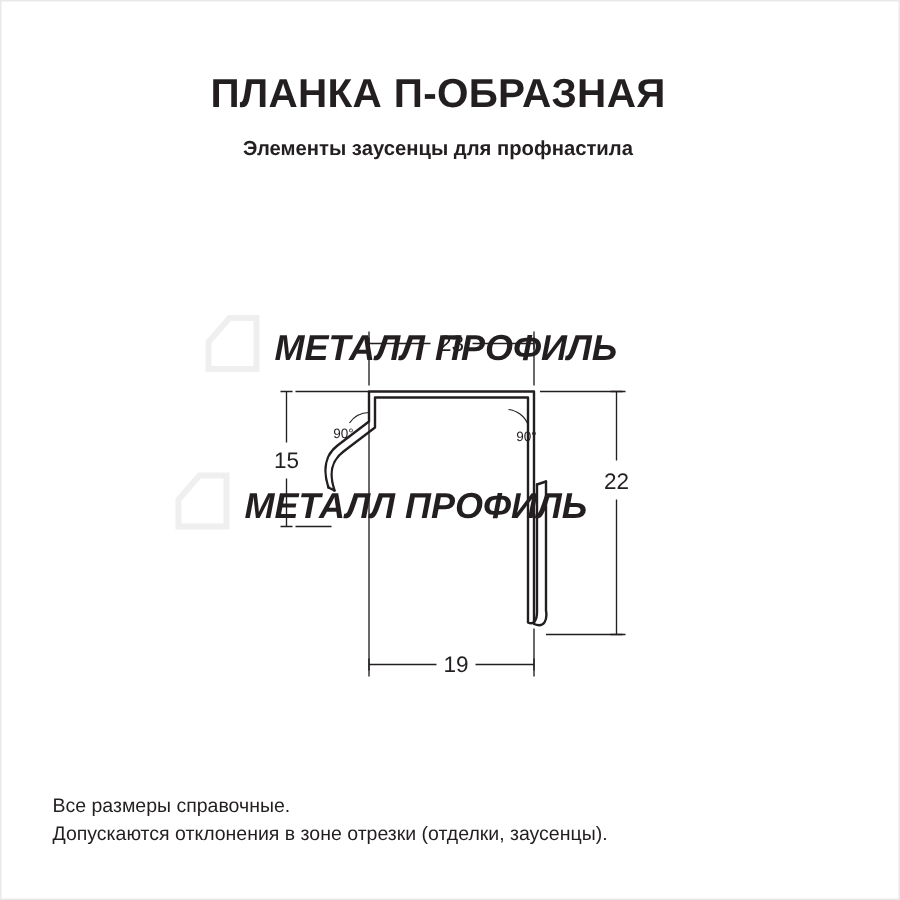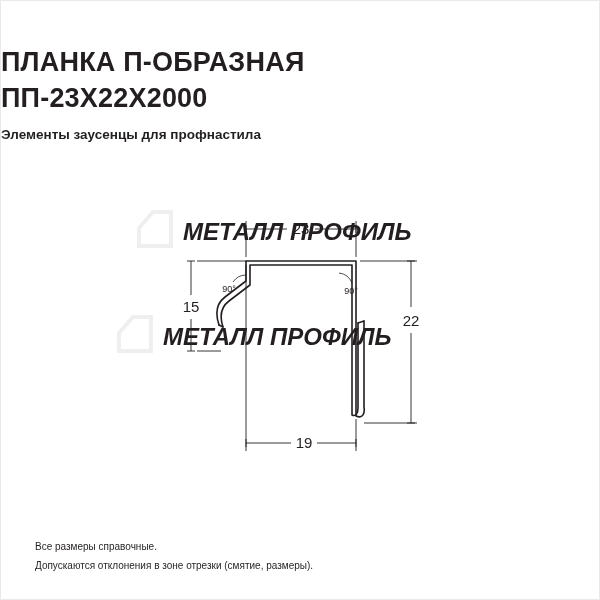--- a/index.html
+++ b/index.html
@@ -19,20 +19,21 @@
     position: absolute;
     inset: 0;
     border: 1px solid #e9e9e9;
     box-sizing: border-box;
   }
   .header {
     position: absolute;
     top: 44px;
     left: 0;
     right: 16px;
+    text-align: center;
   }
   .title-1 {
     font-size: 27px;
     font-weight: bold;
     letter-spacing: 0.2px;
     line-height: 34px;
   }
   .title-2 {
     font-size: 27px;
     font-weight: bold;
@@ -49,42 +50,41 @@
   .drawing-area {
     position: absolute;
     top: 160px;
     left: 0;
     width: 584px;
     height: 340px;
   }
   .footer {
     position: absolute;
     left: 34px;
-    bottom: 24px;
-    font-size: 10px;
+    bottom: 34px;
+    font-size: 13px;
     line-height: 19px;
     color: #231f20;
   }
   .footer div { white-space: nowrap; }
   svg { display: block; }
   text {
     font-family: "Liberation Sans", sans-serif;
     fill: #231f20;
   }
   .dim-label { font-size: 15px; }
   .ang-label { font-size: 9px; }
 </style>
 </head>
 <body>
 
 <div class="page">
 
   <div class="header">
     <div class="title-1">ПЛАНКА П-ОБРАЗНАЯ</div>
-    <div class="title-2">ПП-23Х22Х2000</div>
     <div class="subtitle">Элементы заусенцы для профнастила</div>
   </div>
 
   <div class="drawing-area">
 
     <svg width="600" height="340" viewBox="0 0 600 340">
 
       <g opacity="1">
         <g transform="translate(130,45)">
           <path d="M8,22 L22,6 L40,6 L40,40 L8,40 Z" fill="none" stroke="#efefef" stroke-width="4"></path>
@@ -159,16 +159,16 @@
       <text class="dim-label" x="303" y="287" text-anchor="middle">19</text>
 
       <text class="ang-label" x="228" y="131" text-anchor="middle">90°</text>
       <text class="ang-label" x="350" y="133" text-anchor="middle">90°</text>
 
     </svg>
   </div>
 
   <div class="footer">
     <div>Все размеры справочные.</div>
-    <div>Допускаются отклонения в зоне отрезки (смятие, размеры).</div>
+    <div>Допускаются отклонения в зоне отрезки (отделки, заусенцы).</div>
   </div>
 
 </div>
 
 </body></html>

